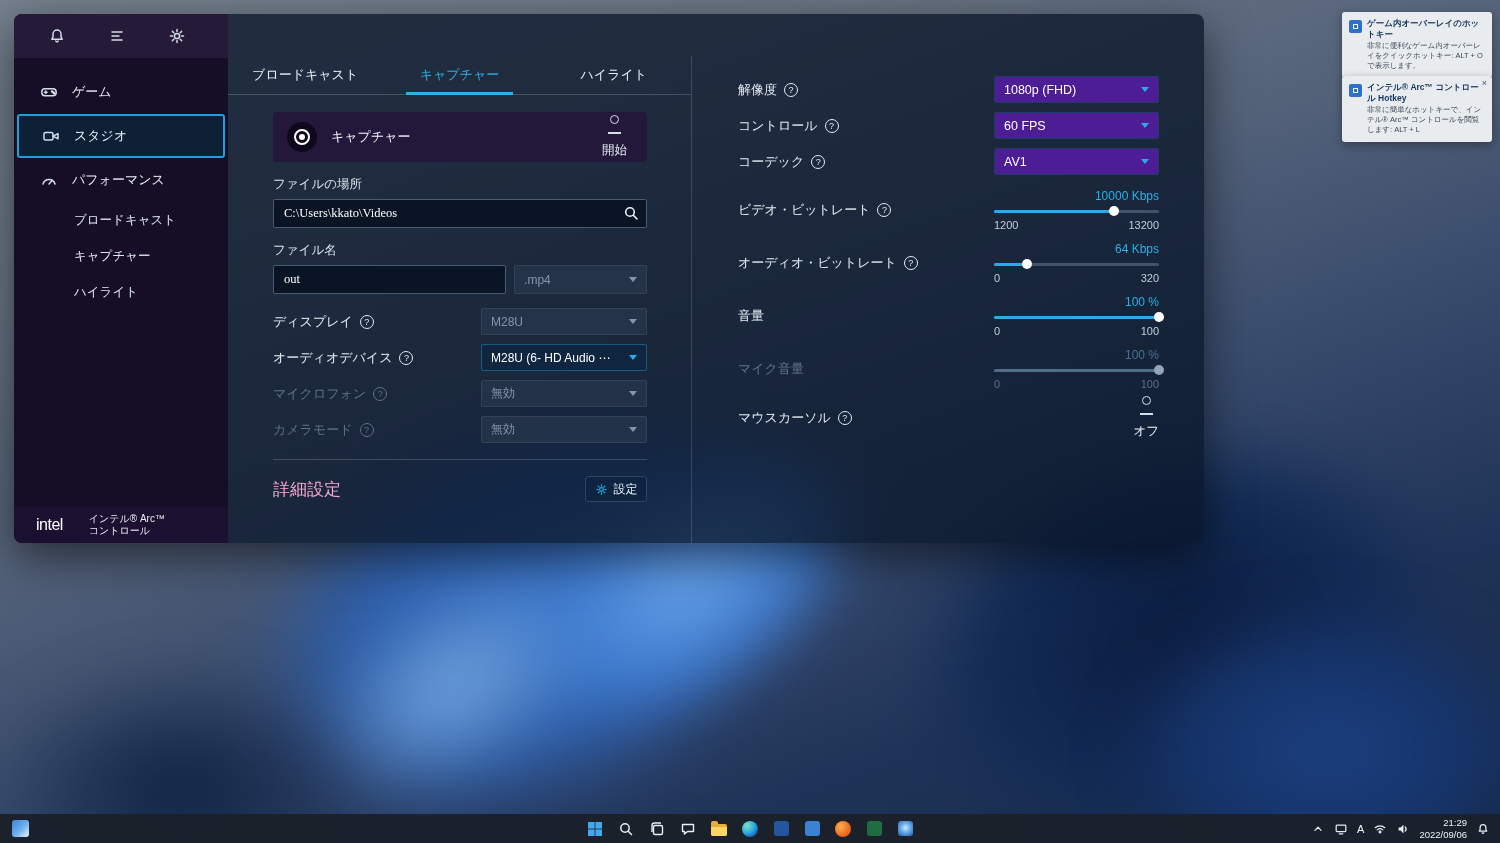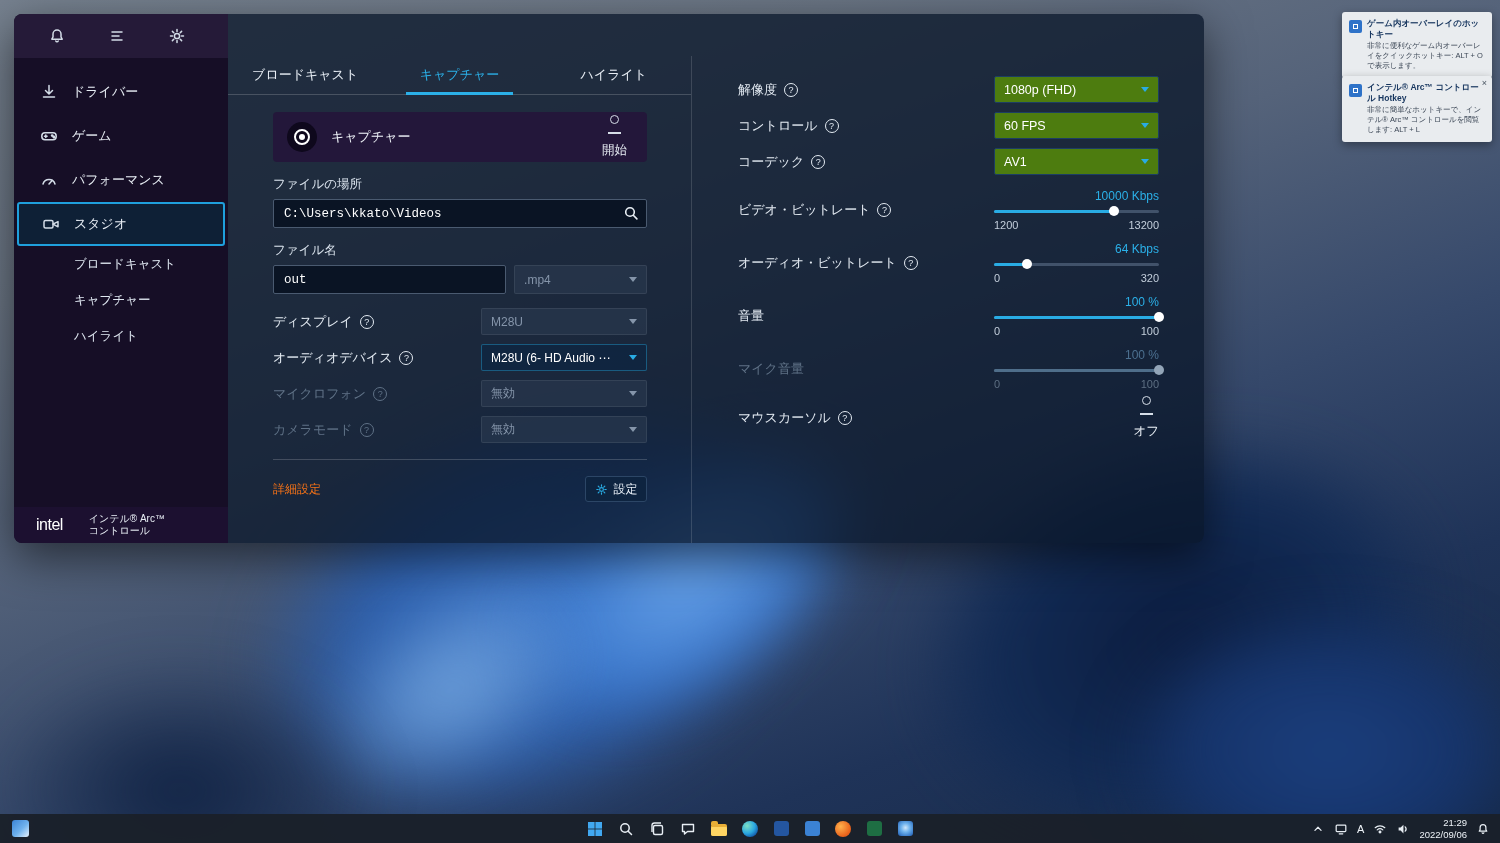--- a/index.html
+++ b/index.html
@@ -62,46 +62,46 @@
   .rec-dot { width:6px; height:6px; background:#fff; border-radius:50%; }
   .capture-label { margin-left:14px; font-size:13px; color:#f0f5fa; }
   .toggle { margin-left:auto; display:flex; align-items:center; gap:8px;flex-direction:column; }
   .tg-circle { width:9px; height:9px; border:1.5px solid #d6dee8; border-radius:50%; }
   .tg-dash { width:13px; height:2px; background:#d6dee8; }
   .tg-label { font-size:12.5px; color:#eaf0f6; }
 
   .field-label { margin-top:14px; font-size:12.5px; color:#dbe4ee; }
   .input-wrap { position:relative; margin-top:6px; }
   .text-input { width:374px; height:29px; background:#0a1424; border:1px solid #4a5a70; border-radius:2px;
-    color:#fff; font-size:12.5px; padding:0 30px 0 10px; font-family:Liberation Mono, monospace; outline:none; }
+    color:#fff; font-size:12.5px; padding:0 30px 0 10px; font-family:Liberation Serif, serif; outline:none; }
   .text-input.short { width:295px; padding-right:10px; }
   .input-ico { position:absolute; right:8px; top:6px; width:16px; height:16px; }
   .input-ico svg { width:16px; height:16px; stroke:#e8eef4; fill:none; stroke-width:1.6; stroke-linecap:round; }
   .name-row { display:flex; align-items:flex-end; }
   .ext-select { margin-left:8px; width:71px; }
 
   .select-row { margin-top:9px; height:27px; display:flex; align-items:center; justify-content:space-between; }
   .select-row.first { margin-top:14px; }
   .lbl { display:flex; align-items:center; gap:7px; font-size:13px; color:#e3eaf2; }
   .lbl.disabled { color:#5f7186; }
   .q-icon { width:14px; height:14px; border:1px solid currentColor; border-radius:50%; font-size:9px;
     display:inline-flex; align-items:center; justify-content:center; color:inherit; }
 
   .dropdown { width:166px; height:27px; border-radius:2px; display:flex; align-items:center; justify-content:space-between;
     padding:0 9px; font-size:12px; cursor:default; }
   .dropdown.muted { background:rgba(44,58,80,.6); border:1px solid rgba(255,255,255,.08); color:#8595aa; }
   .dropdown.lit { background:rgba(16,38,64,.9); border:1px solid rgba(41,172,228,.4); color:#fff; }
-  .dropdown.navy { background:#4d7c0f; border:1px solid #1c3e63; color:#fff; width:165px; font-size:12.5px; }
+  .dropdown.navy { background:#4c1d95; border:1px solid #1c3e63; color:#fff; width:165px; font-size:12.5px; }
   .dd-chevron { width:0; height:0; border-left:4px solid transparent; border-right:4px solid transparent; border-top:5px solid #29ace4; }
   .dd-chevron.gray { border-top-color:#8595aa; }
   .dd-value { white-space:nowrap; overflow:hidden; }
 
   .divider-h { margin-top:16px; height:1px; background:rgba(255,255,255,.18); }
   .advanced-row { margin-top:16px; display:flex; align-items:center; justify-content:space-between; }
-  .advanced-link { font-size:12px; color:#f97316; cursor:default;font-family:Liberation Serif, serif; }
+  .advanced-link { font-size:17px; color:#f9a8d4; cursor:default;font-family:Liberation Serif, serif; }
   .settings-btn { width:62px; height:26px; background:#0e2440; border:1px solid #2c4666; border-radius:3px;
     display:flex; align-items:center; justify-content:center; gap:6px; font-size:12px; color:#eaf1f8; }
   .settings-btn svg { width:13px; height:13px; stroke:#29ace4; fill:none; stroke-width:1.6; stroke-linecap:round; }
 
   
   .right-col { position:absolute; left:463px; top:0; right:0; bottom:0; border-left:1px solid rgba(255,255,255,.14);
     padding:20px 45px 0 46px; }
   .dd-row { height:27px; margin-bottom:9px; display:flex; align-items:center; justify-content:space-between; }
   .slider-row { display:flex; justify-content:space-between; margin-top:14px; }
   .slider-block { width:165px; }
@@ -181,54 +181,45 @@
           <svg viewBox="0 0 18 18">
               <circle cx="9" cy="9" r="2.6"></circle>
               <path d="M9 2.5v2M9 13.5v2M2.5 9h2M13.5 9h2M4.4 4.4l1.4 1.4M12.2 12.2l1.4 1.4M13.6 4.4l-1.4 1.4M5.8 12.2l-1.4 1.4"></path>
             </svg>
         </span>
       </div>
       <nav class="sb-nav">
         <div class="nav-item">
           <span class="sb-ico">
             <svg viewBox="0 0 18 18">
-                <path d="M9 2.5v8M5.5 7.5L9 11l3.5-3.5"></path>
-                <path d="M3.5 14h11"></path>
-              </svg>
-          </span>
-          <span class="nav-label">ドライバー</span>
-        </div>
-        <div class="nav-item">
-          <span class="sb-ico">
-            <svg viewBox="0 0 18 18">
                 <rect x="1.8" y="5.8" width="14.4" height="7" rx="3.2"></rect>
                 <path d="M5.8 8v2.6M4.5 9.3h2.6"></path>
                 <circle cx="12.2" cy="8.6" r=".7"></circle>
                 <circle cx="13.8" cy="10" r=".7"></circle>
               </svg>
           </span>
           <span class="nav-label">ゲーム</span>
+        </div>
+        <div class="nav-item active">
+          <span class="sb-ico">
+            <svg viewBox="0 0 18 18">
+                <rect x="2" y="5.5" width="9" height="7.5" rx="1.5"></rect>
+                <path d="M11 9.2l5-2.6v5.2l-5-2.6z"></path>
+              </svg>
+          </span>
+          <span class="nav-label">スタジオ</span>
         </div>
         <div class="nav-item">
           <span class="sb-ico">
             <svg viewBox="0 0 18 18">
                 <path d="M3 13a6.3 6.3 0 0 1 12 0"></path>
                 <path d="M9 13l3.2-3.6"></path>
               </svg>
           </span>
           <span class="nav-label">パフォーマンス</span>
-        </div>
-        <div class="nav-item active">
-          <span class="sb-ico">
-            <svg viewBox="0 0 18 18">
-                <rect x="2" y="5.5" width="9" height="7.5" rx="1.5"></rect>
-                <path d="M11 9.2l5-2.6v5.2l-5-2.6z"></path>
-              </svg>
-          </span>
-          <span class="nav-label">スタジオ</span>
         </div>
         <div class="sub-item">
           <span>ブロードキャスト</span>
         </div>
         <div class="sub-item">
           <span>キャプチャー</span>
         </div>
         <div class="sub-item">
           <span>ハイライト</span>
         </div>

